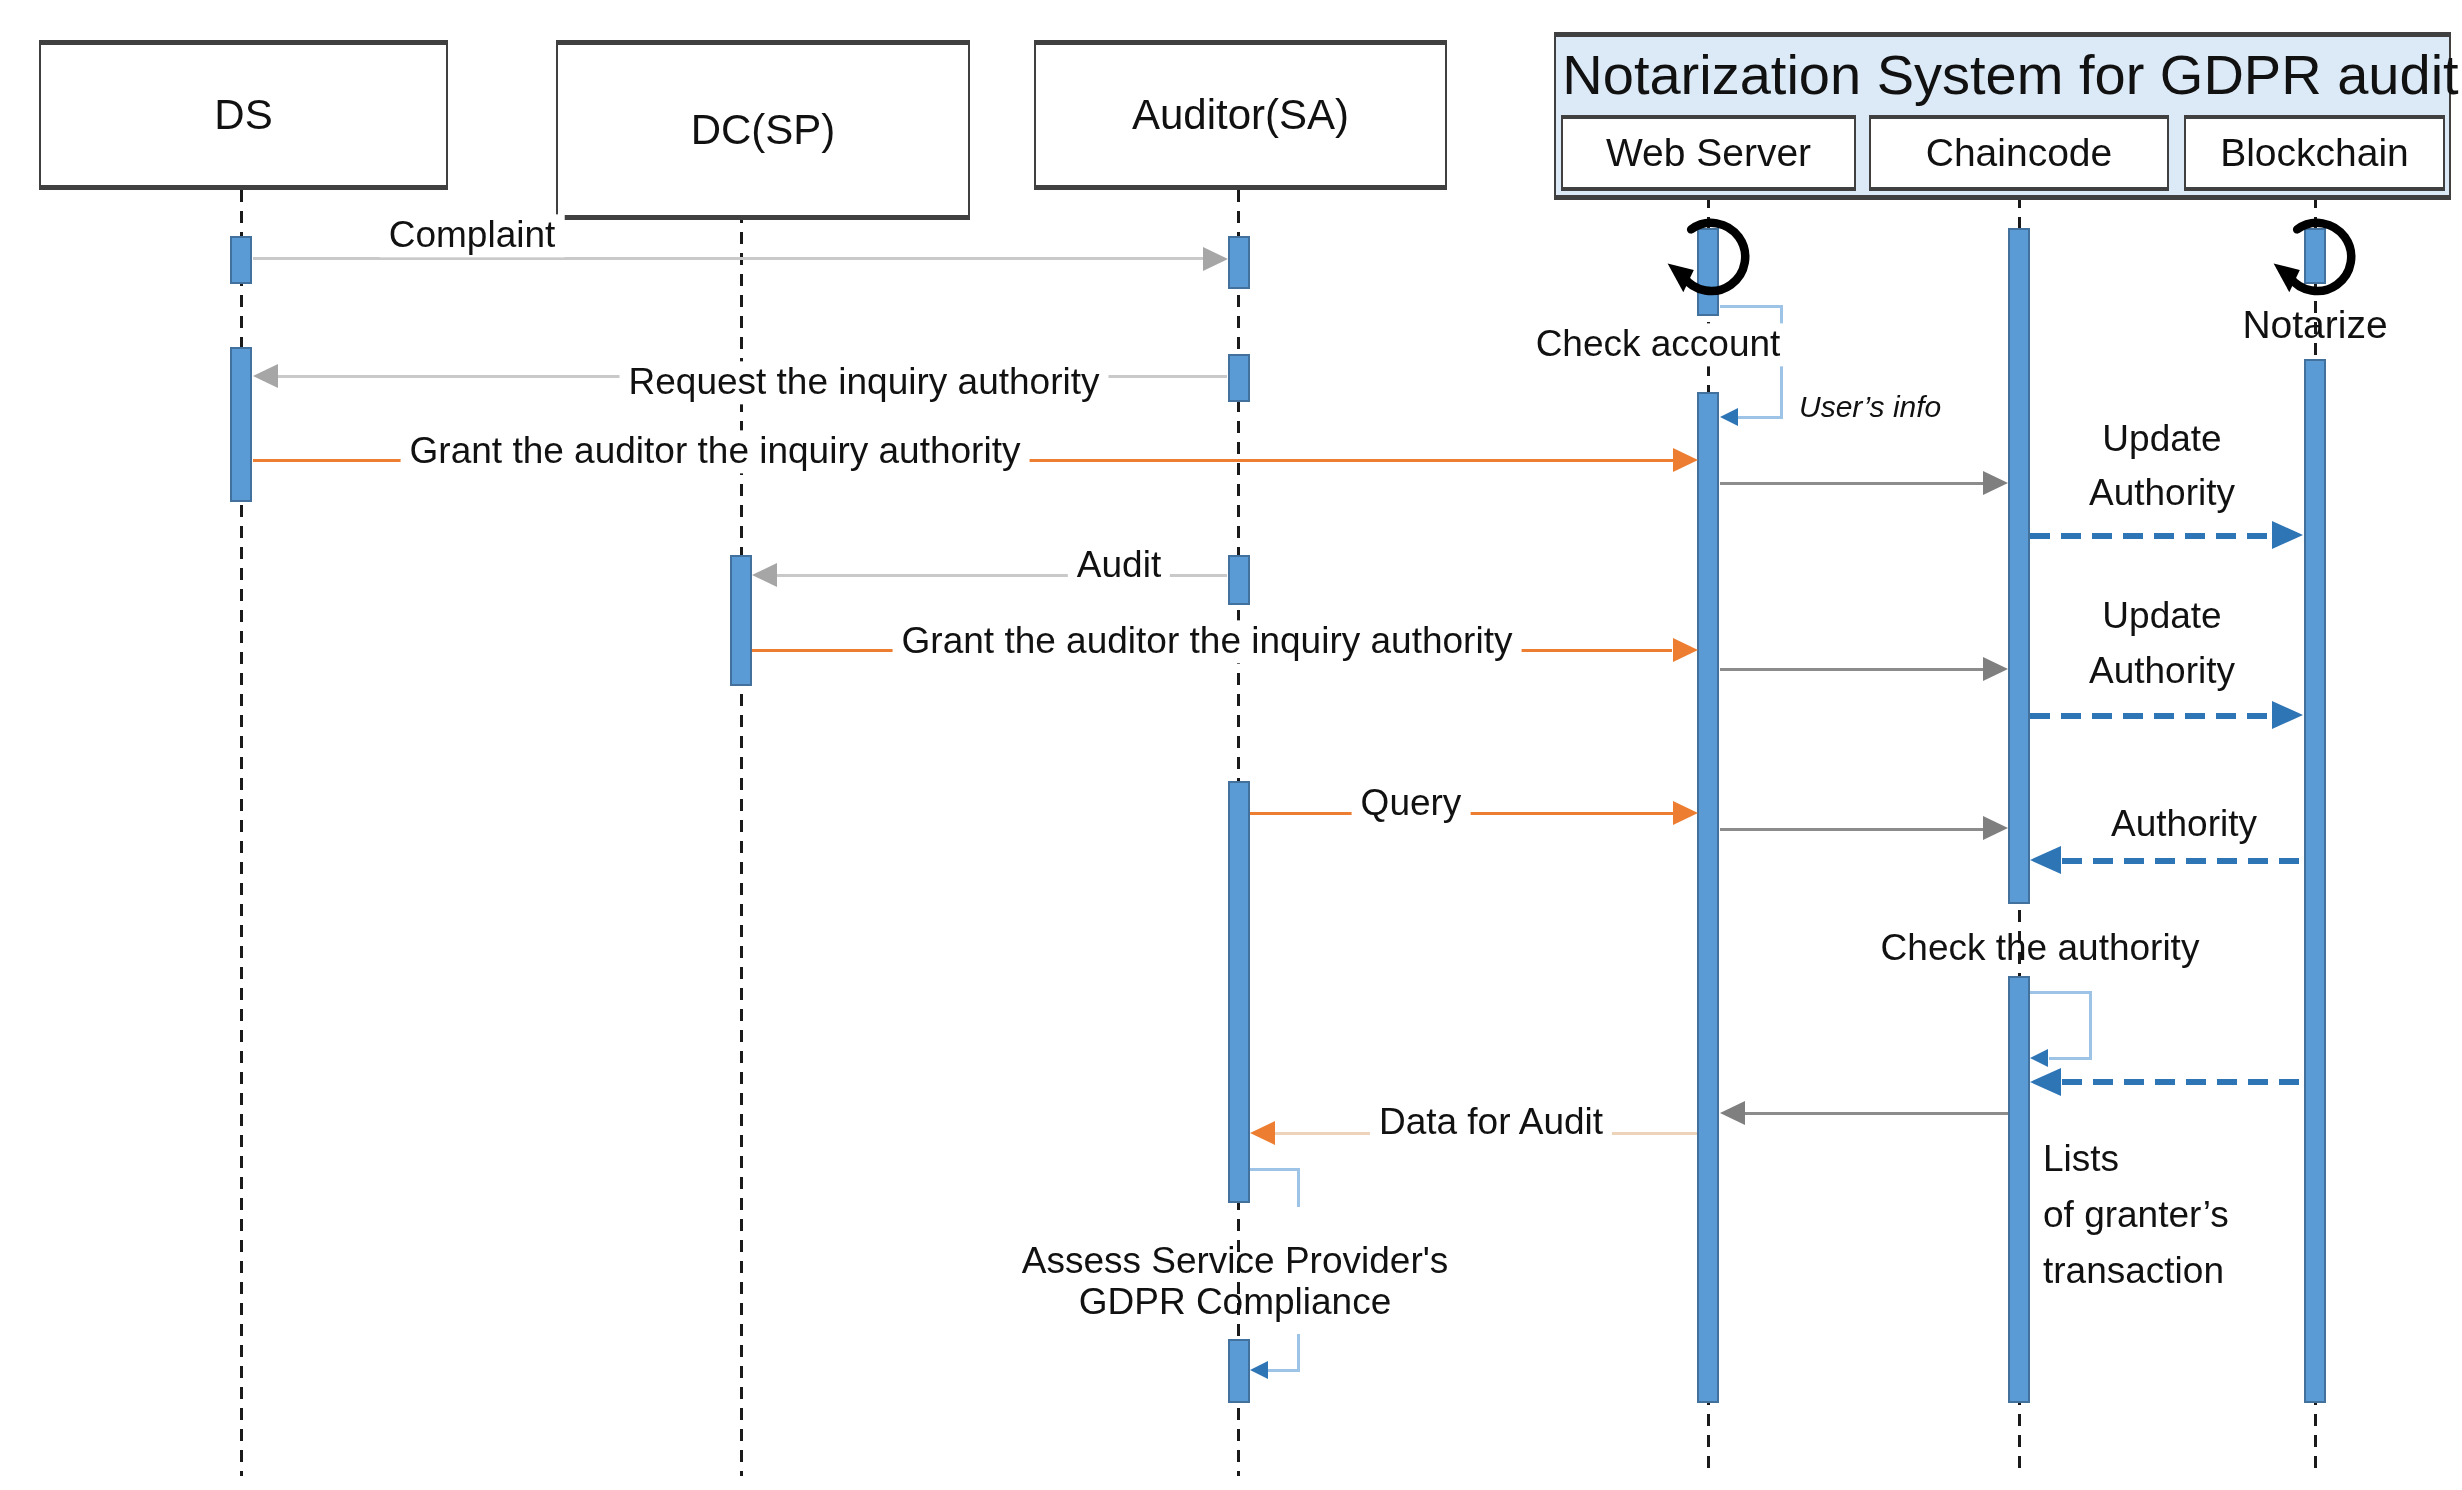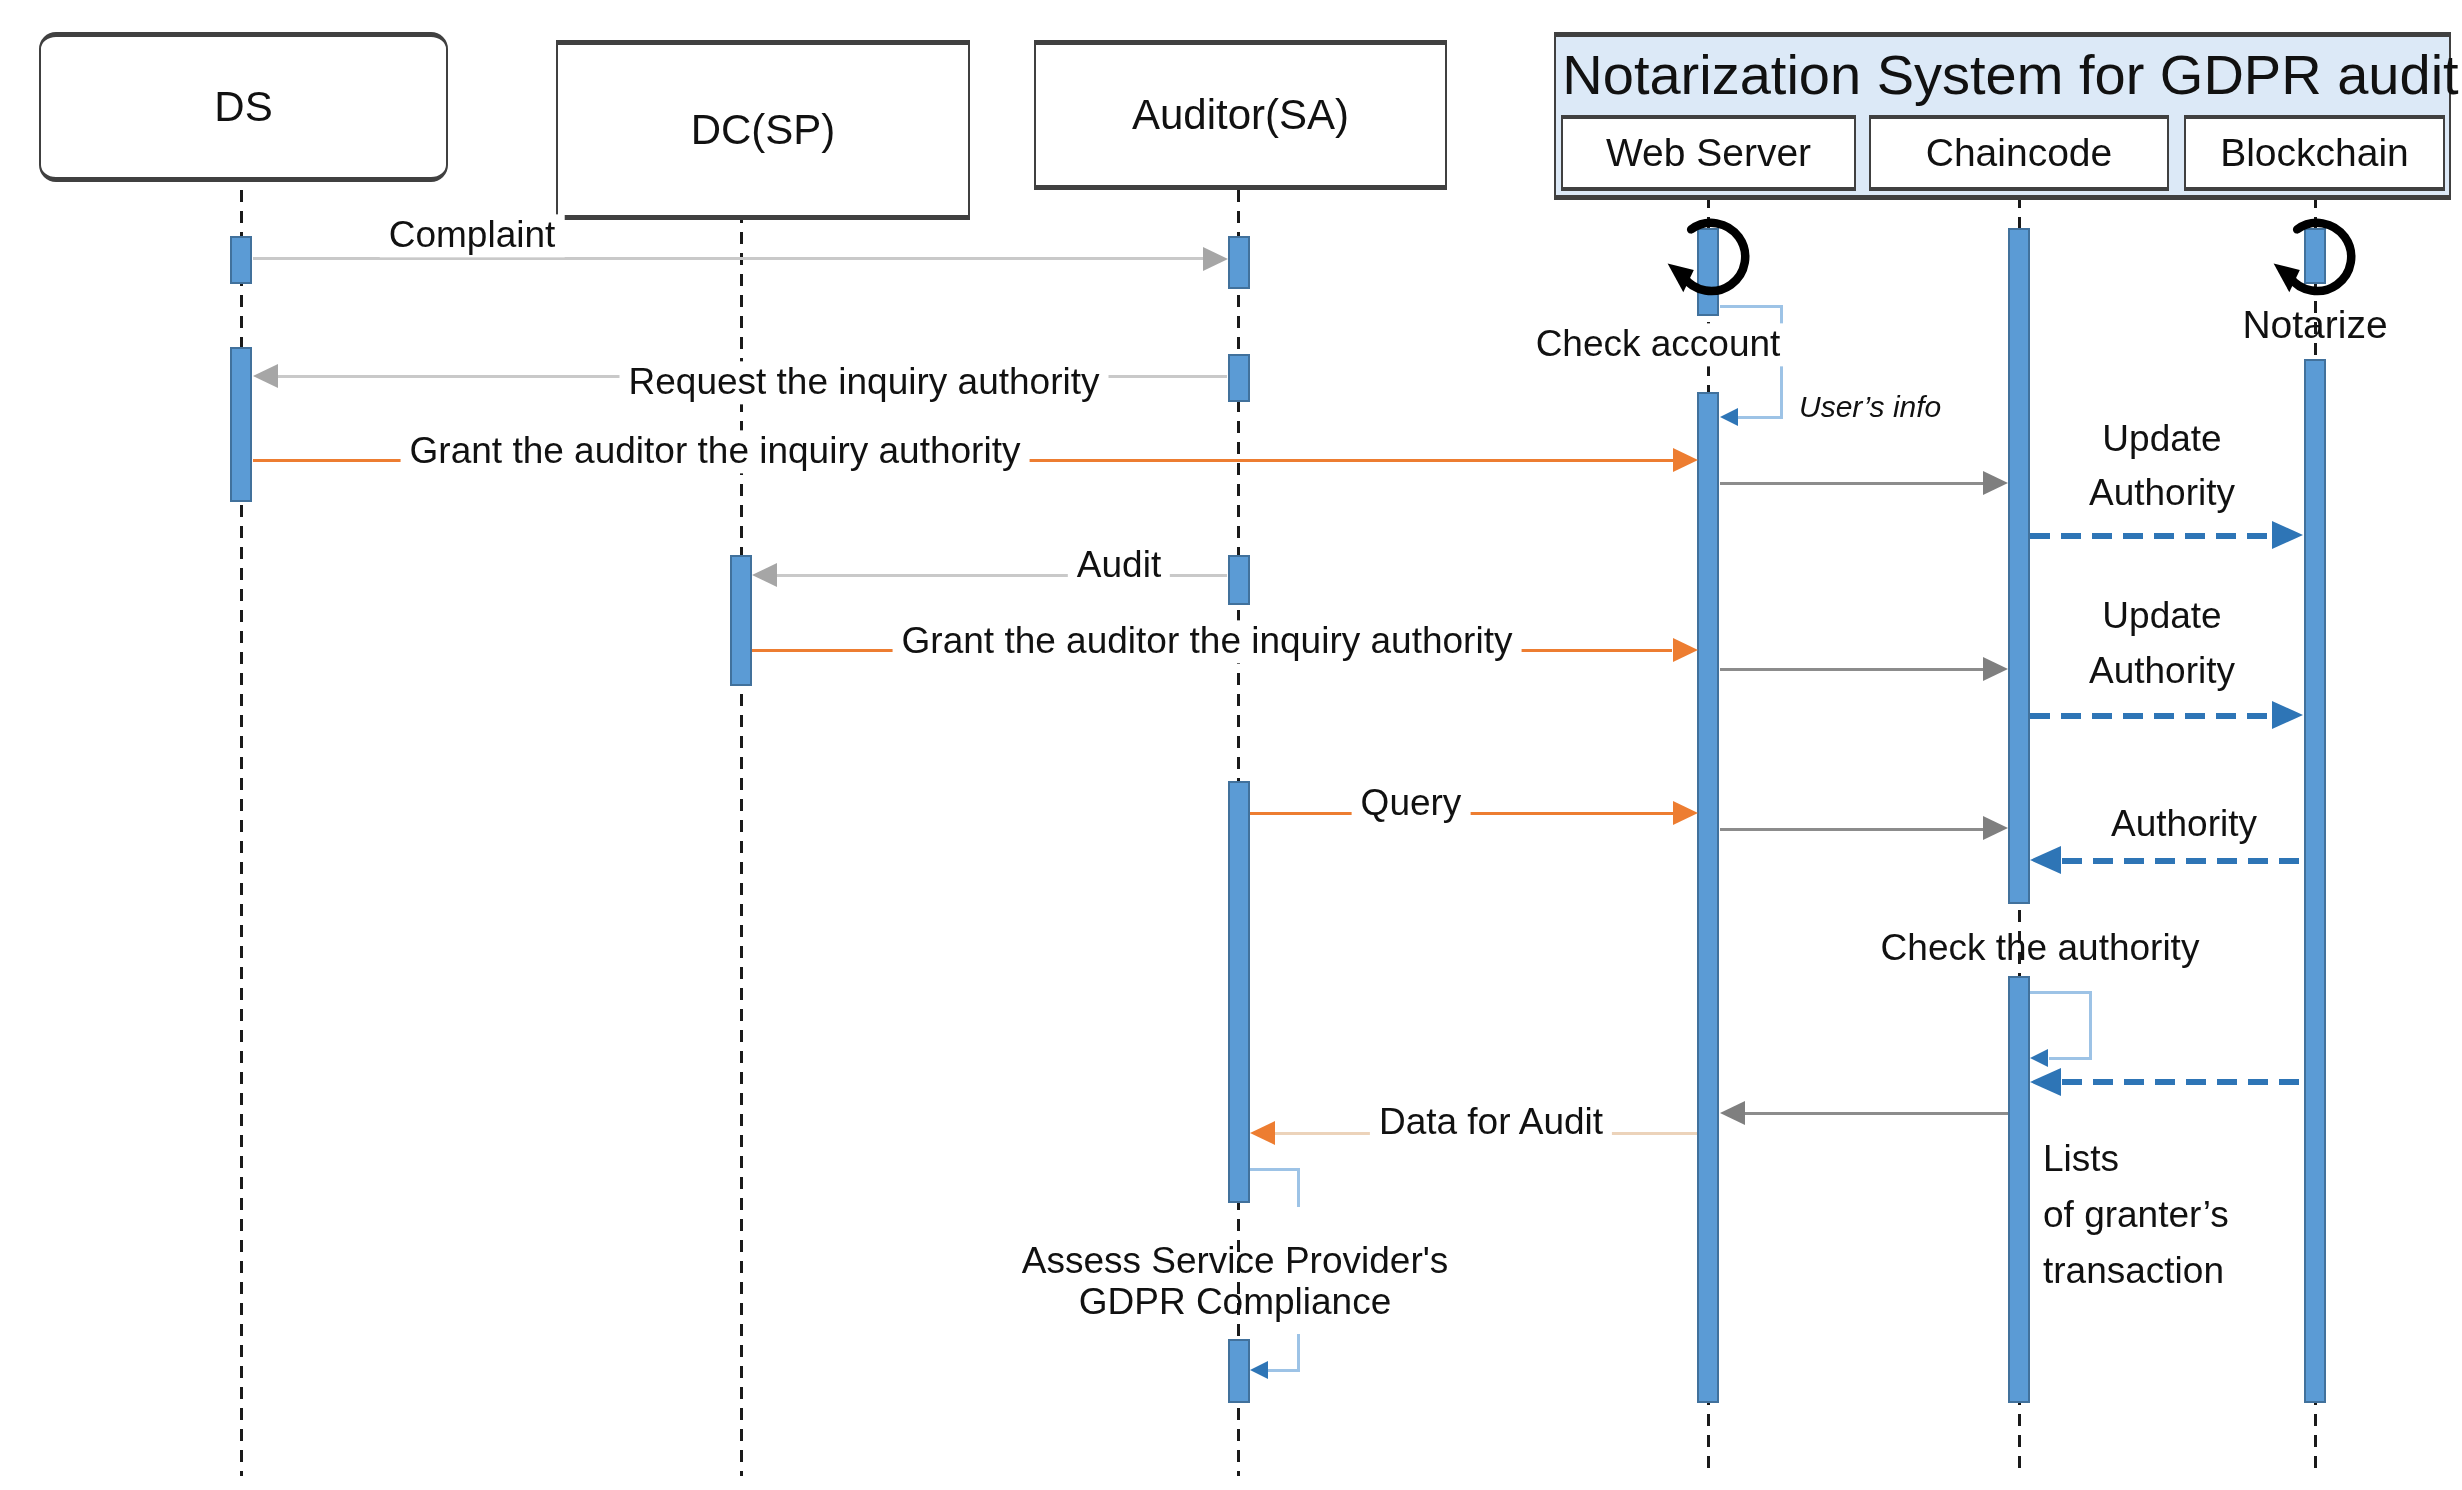--- a/index.html
+++ b/index.html
@@ -53,21 +53,21 @@
 
 <div id="canvas">
 
   <div class="lifeline" style="left:240px;top:190px;height:1286px;"></div>
   <div class="lifeline" style="left:740px;top:190px;height:1286px;"></div>
   <div class="lifeline" style="left:1237px;top:190px;height:1286px;"></div>
   <div class="lifeline" style="left:1707px;top:196px;height:1280px;"></div>
   <div class="lifeline" style="left:2018px;top:196px;height:1280px;"></div>
   <div class="lifeline" style="left:2314px;top:196px;height:1280px;"></div>
 
-  <div class="actor-box" style="left:39px;top:32px;width:409px;height:150px;border-radius:17px;">
+  <div class="actor-box" style="left:39px;top:40px;width:409px;height:150px;">
     <span>DS</span>
   </div>
   <div class="actor-box" style="left:556px;top:40px;width:414px;height:180px;">
     <span>DC(SP)</span>
   </div>
   <div class="actor-box" style="left:1034px;top:40px;width:413px;height:150px;">
     <span>Auditor(SA)</span>
   </div>
 
   <div class="sys-box" style="left:1554px;top:32px;width:897px;height:168px;"></div>

